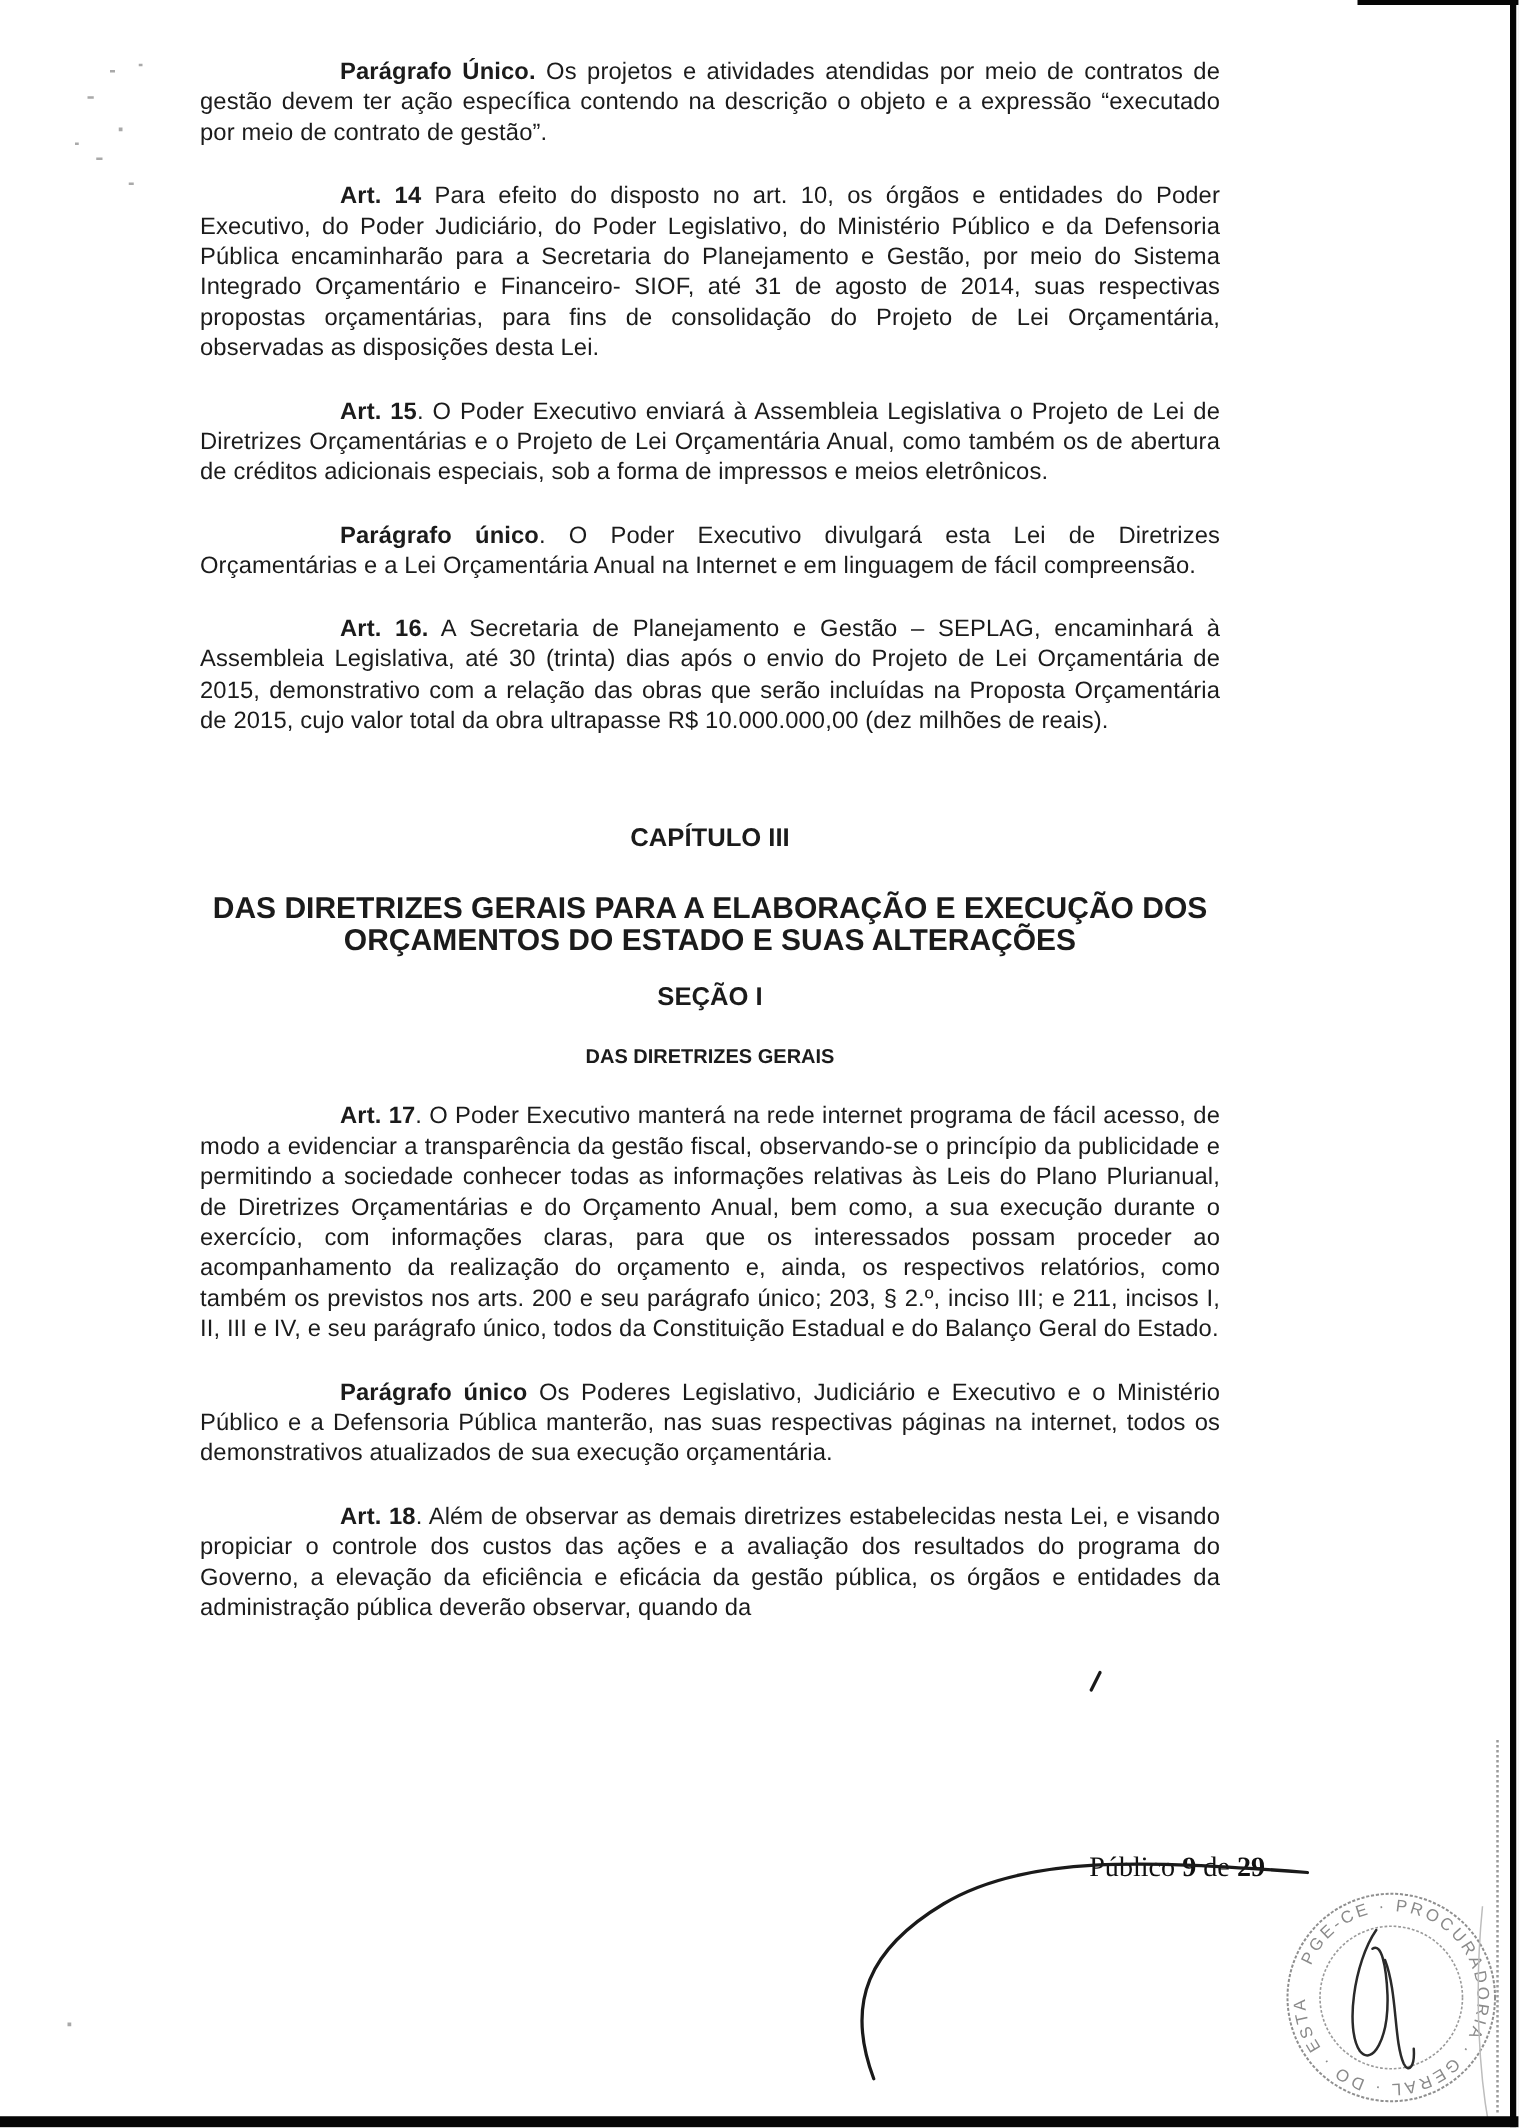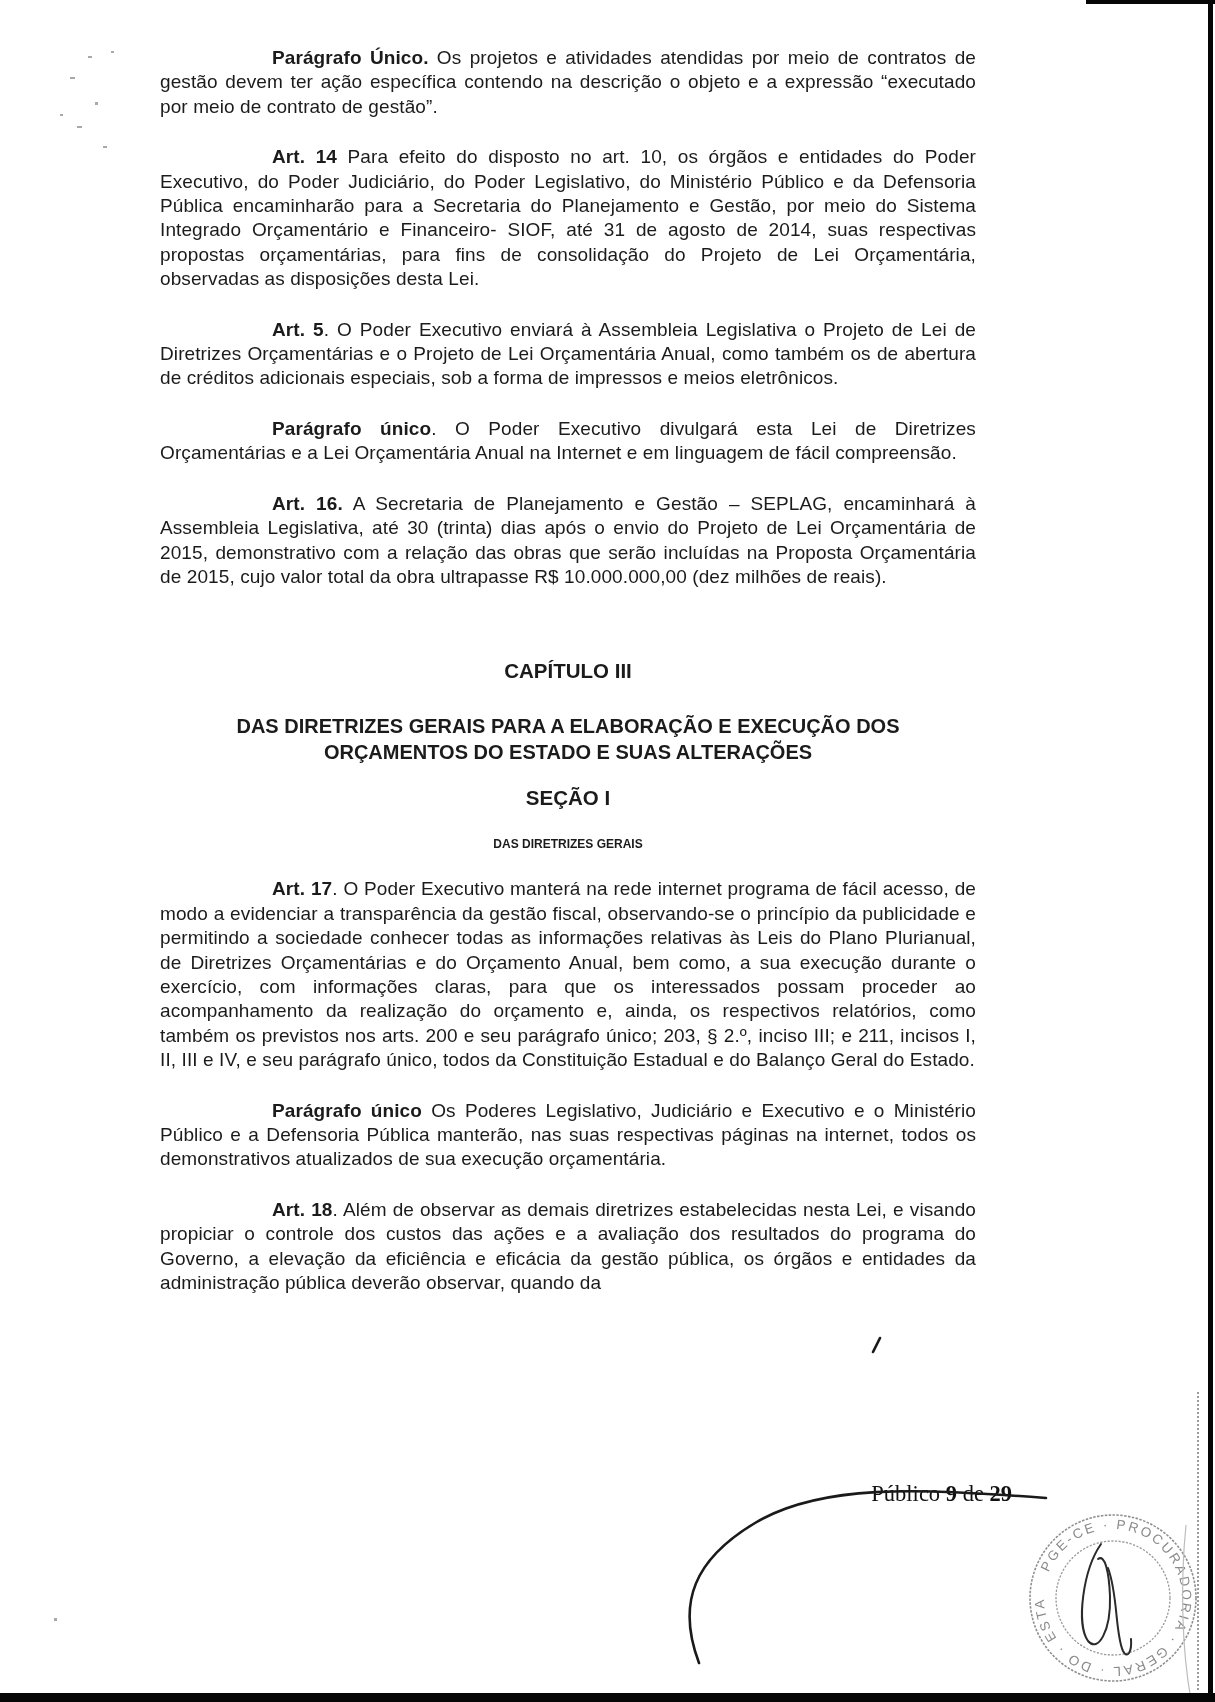--- a/index.html
+++ b/index.html
@@ -18,23 +18,23 @@
     font-size:19px;
     line-height:24.4px;
     text-align:justify;
     text-indent:112px;
     letter-spacing:.1px;
   }
   .content > .para:first-child{margin-top:0;}
   .lead{font-weight:bold;}
   .heading{text-align:center;font-weight:bold;}
   [data-name="chapter-heading"]{margin-top:70px;font-size:20.5px;}
-  [data-name="chapter-title"]{margin-top:31px;font-size:20px;line-height:25.5px;padding:0 10px;}
+  [data-name="chapter-title"]{margin-top:31px;font-size:24px;line-height:25.5px;padding:0 10px;}
   [data-name="section-heading"]{margin-top:21px;font-size:20.5px;}
-  [data-name="subsection-heading"]{margin-top:27px;font-size:12px;}
+  [data-name="subsection-heading"]{margin-top:27px;font-size:16px;}
   .page-footer{
     position:absolute;top:1481px;left:700px;width:312px;
     text-align:right;
     font-family:"Liberation Serif",serif;
     font-size:22.5px;color:#111;
     white-space:nowrap;
   }
   .page-footer .num{font-weight:bold;}
   .stamp{position:absolute;left:1027px;top:1512px;width:172px;height:172px;}
   .artifacts{position:absolute;left:0;top:0;width:1215px;height:1702px;pointer-events:none;}
@@ -44,21 +44,21 @@
   .dotted-line{position:absolute;left:1197px;top:1392px;height:298px;width:0;border-left:2px dotted #9a9a9a;}
 </style>
 </head>
 <body>
 
 <div class="page" data-name="document-page">
 
   <div class="content" data-name="document-body">
       <p class="para" data-name="paragrafo-unico-contratos"><span class="lead" data-name="paragrafo-unico-contratos-lead">Parágrafo Único.</span> Os projetos e atividades atendidas por meio de contratos de gestão devem ter ação específica contendo na descrição o objeto e a expressão “executado por meio de contrato de gestão”.</p>
       <p class="para" data-name="art-14"><span class="lead" data-name="art-14-lead">Art. 14</span> Para efeito do disposto no art. 10, os órgãos e entidades do Poder Executivo, do Poder Judiciário, do Poder Legislativo, do Ministério Público e da Defensoria Pública encaminharão para a Secretaria do Planejamento e Gestão, por meio do Sistema Integrado Orçamentário e Financeiro- SIOF, até 31 de agosto de 2014, suas respectivas propostas orçamentárias, para fins de consolidação do Projeto de Lei Orçamentária, observadas as disposições desta Lei.</p>
-      <p class="para" data-name="art-15"><span class="lead" data-name="art-15-lead">Art. 5</span>. O Poder Executivo enviará à Assembleia Legislativa o Projeto de Lei de Diretrizes Orçamentárias e o Projeto de Lei Orçamentária Anual, como também os de abertura de créditos adicionais especiais, sob a forma de impressos e meios eletrônicos.</p>
+      <p class="para" data-name="art-15"><span class="lead" data-name="art-15-lead">Art. 15</span>. O Poder Executivo enviará à Assembleia Legislativa o Projeto de Lei de Diretrizes Orçamentárias e o Projeto de Lei Orçamentária Anual, como também os de abertura de créditos adicionais especiais, sob a forma de impressos e meios eletrônicos.</p>
       <p class="para" data-name="paragrafo-unico-divulgacao"><span class="lead" data-name="paragrafo-unico-divulgacao-lead">Parágrafo único</span>. O Poder Executivo divulgará esta Lei de Diretrizes Orçamentárias e a Lei Orçamentária Anual na Internet e em linguagem de fácil compreensão.</p>
       <p class="para" data-name="art-16"><span class="lead" data-name="art-16-lead">Art. 16.</span> A Secretaria de Planejamento e Gestão – SEPLAG, encaminhará à Assembleia Legislativa, até 30 (trinta) dias após o envio do Projeto de Lei Orçamentária de 2015, demonstrativo com a relação das obras que serão incluídas na Proposta Orçamentária de 2015, cujo valor total da obra ultrapasse R$ 10.000.000,00 (dez milhões de reais).</p>
       <div class="heading" data-name="chapter-heading">CAPÍTULO III</div>
       <div class="heading" data-name="chapter-title">DAS DIRETRIZES GERAIS PARA A ELABORAÇÃO E EXECUÇÃO DOS ORÇAMENTOS DO ESTADO E SUAS ALTERAÇÕES</div>
       <div class="heading" data-name="section-heading">SEÇÃO I</div>
       <div class="heading" data-name="subsection-heading">DAS DIRETRIZES GERAIS</div>
       <p class="para" data-name="art-17"><span class="lead" data-name="art-17-lead">Art. 17</span>. O Poder Executivo manterá na rede internet programa de fácil acesso, de modo a evidenciar a transparência da gestão fiscal, observando-se o princípio da publicidade e permitindo a sociedade conhecer todas as informações relativas às Leis do Plano Plurianual, de Diretrizes Orçamentárias e do Orçamento Anual, bem como, a sua execução durante o exercício, com informações claras, para que os interessados possam proceder ao acompanhamento da realização do orçamento e, ainda, os respectivos relatórios, como também os previstos nos arts. 200 e seu parágrafo único; 203, § 2.º, inciso III; e 211, incisos I, II, III e IV, e seu parágrafo único, todos da Constituição Estadual e do Balanço Geral do Estado.</p>
       <p class="para" data-name="paragrafo-unico-poderes"><span class="lead" data-name="paragrafo-unico-poderes-lead">Parágrafo único</span> Os Poderes Legislativo, Judiciário e Executivo e o Ministério Público e a Defensoria Pública manterão, nas suas respectivas páginas na internet, todos os demonstrativos atualizados de sua execução orçamentária.</p>
       <p class="para" data-name="art-18"><span class="lead" data-name="art-18-lead">Art. 18</span>. Além de observar as demais diretrizes estabelecidas nesta Lei, e visando propiciar o controle dos custos das ações e a avaliação dos resultados do programa do Governo, a elevação da eficiência e eficácia da gestão pública, os órgãos e entidades da administração pública deverão observar, quando da</p>
     </div>

